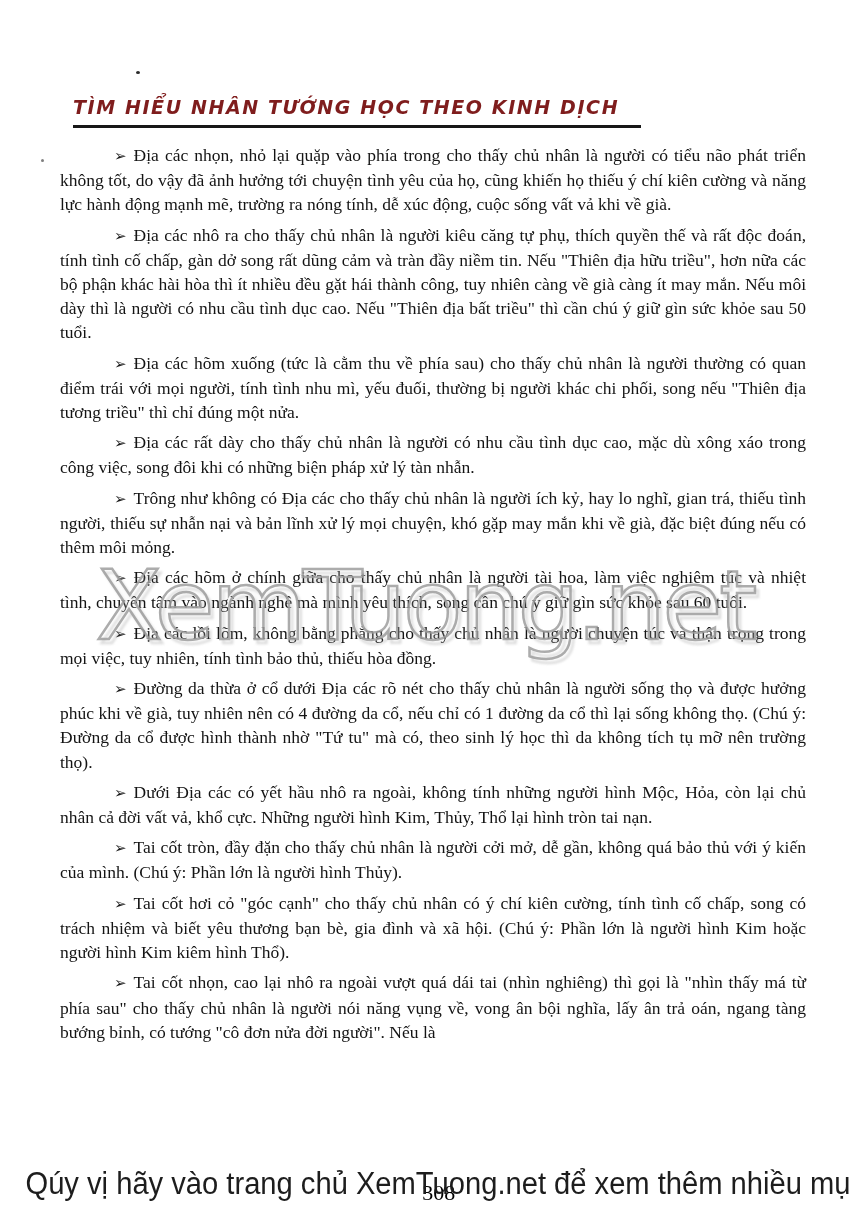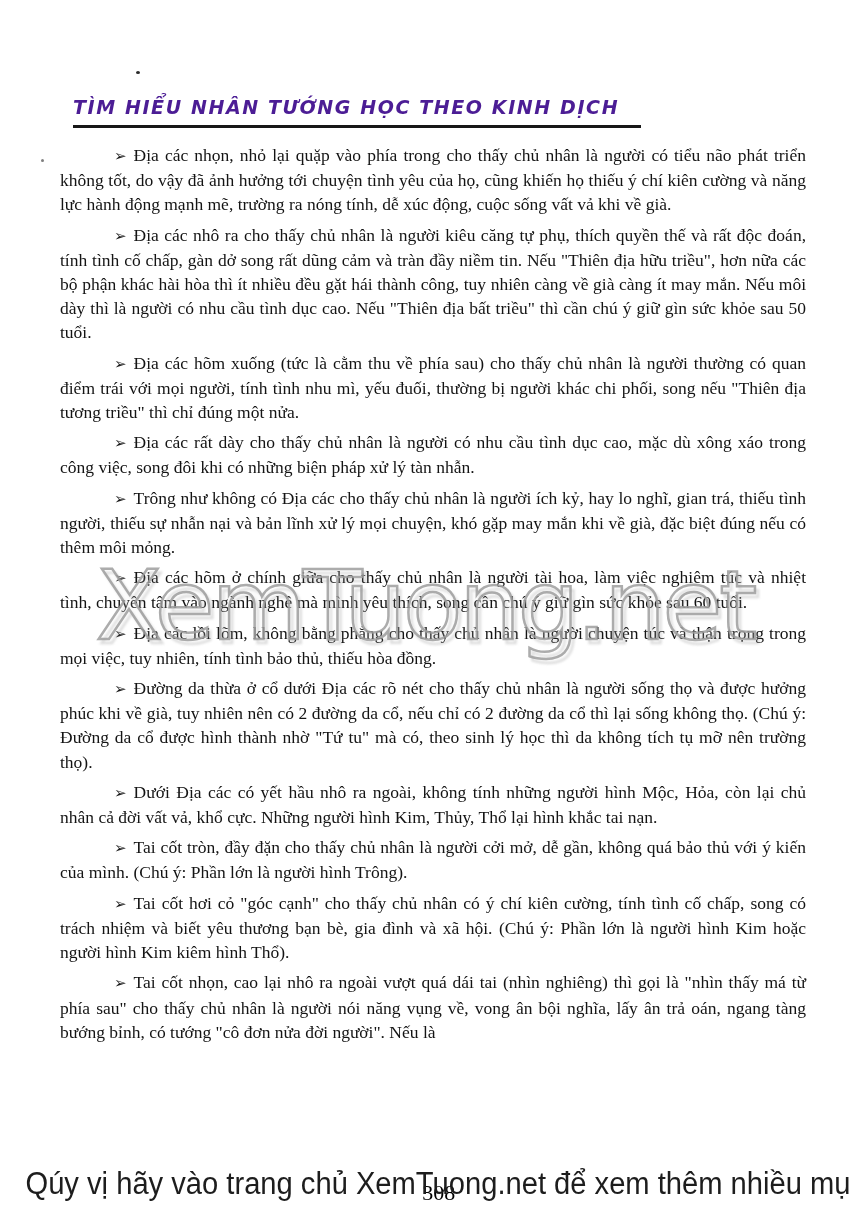--- a/index.html
+++ b/index.html
@@ -30,21 +30,21 @@
     top: 96px;
     z-index: 1;
   }
   .page-title {
     display: inline-block;
     font-family: "DejaVu Sans", sans-serif;
     font-weight: bold;
     font-style: italic;
     font-size: 19px;
     letter-spacing: 1.6px;
-    color: #4c1d95;
+    color: #7f1d1d;
     border-bottom: 3px solid #171717;
     padding: 0 22px 7px 0;
     white-space: nowrap;
   }
 
   .content {
     position: absolute;
     left: 60px;
     top: 143px;
     width: 746px;
@@ -121,23 +121,23 @@
   </div>
 
   <div class="content">
     <p class="para"><span class="bullet">➢</span><span>Địa các nhọn, nhỏ lại quặp vào phía trong cho thấy chủ nhân là người có tiểu não phát triển không tốt, do vậy đã ảnh hưởng tới chuyện tình yêu của họ, cũng khiến họ thiếu ý chí kiên cường và năng lực hành động mạnh mẽ, trường ra nóng tính, dễ xúc động, cuộc sống vất vả khi về già.</span></p>
     <p class="para"><span class="bullet">➢</span><span>Địa các nhô ra cho thấy chủ nhân là người kiêu căng tự phụ, thích quyền thế và rất độc đoán, tính tình cố chấp, gàn dở song rất dũng cảm và tràn đầy niềm tin. Nếu "Thiên địa hữu triều", hơn nữa các bộ phận khác hài hòa thì ít nhiều đều gặt hái thành công, tuy nhiên càng về già càng ít may mắn. Nếu môi dày thì là người có nhu cầu tình dục cao. Nếu "Thiên địa bất triều" thì cần chú ý giữ gìn sức khỏe sau 50 tuổi.</span></p>
     <p class="para"><span class="bullet">➢</span><span>Địa các hõm xuống (tức là cằm thu về phía sau) cho thấy chủ nhân là người thường có quan điểm trái với mọi người, tính tình nhu mì, yếu đuối, thường bị người khác chi phối, song nếu "Thiên địa tương triều" thì chỉ đúng một nửa.</span></p>
     <p class="para"><span class="bullet">➢</span><span>Địa các rất dày cho thấy chủ nhân là người có nhu cầu tình dục cao, mặc dù xông xáo trong công việc, song đôi khi có những biện pháp xử lý tàn nhẫn.</span></p>
     <p class="para"><span class="bullet">➢</span><span>Trông như không có Địa các cho thấy chủ nhân là người ích kỷ, hay lo nghĩ, gian trá, thiếu tình người, thiếu sự nhẫn nại và bản lĩnh xử lý mọi chuyện, khó gặp may mắn khi về già, đặc biệt đúng nếu có thêm môi mỏng.</span></p>
     <p class="para"><span class="bullet">➢</span><span>Địa các hõm ở chính giữa cho thấy chủ nhân là người tài hoa, làm việc nghiêm túc và nhiệt tình, chuyên tâm vào ngành nghề mà mình yêu thích, song cần chú ý giữ gìn sức khỏe sau 60 tuổi.</span></p>
     <p class="para"><span class="bullet">➢</span><span>Địa các lồi lõm, không bằng phẳng cho thấy chủ nhân là người chuyện túc và thận trọng trong mọi việc, tuy nhiên, tính tình bảo thủ, thiếu hòa đồng.</span></p>
-    <p class="para"><span class="bullet">➢</span><span>Đường da thừa ở cổ dưới Địa các rõ nét cho thấy chủ nhân là người sống thọ và được hưởng phúc khi về già, tuy nhiên nên có 2 đường da cổ, nếu chỉ có 2 đường da cổ thì lại sống không thọ. (Chú ý: Đường da cổ được hình thành nhờ "Tứ tu" mà có, theo sinh lý học thì da không tích tụ mỡ nên trường thọ).</span></p>
-    <p class="para"><span class="bullet">➢</span><span>Dưới Địa các có yết hầu nhô ra ngoài, không tính những người hình Mộc, Hỏa, còn lại chủ nhân cả đời vất vả, khổ cực. Những người hình Kim, Thủy, Thổ lại hình khắc tai nạn.</span></p>
-    <p class="para"><span class="bullet">➢</span><span>Tai cốt tròn, đầy đặn cho thấy chủ nhân là người cởi mở, dễ gần, không quá bảo thủ với ý kiến của mình. (Chú ý: Phần lớn là người hình Trông).</span></p>
+    <p class="para"><span class="bullet">➢</span><span>Đường da thừa ở cổ dưới Địa các rõ nét cho thấy chủ nhân là người sống thọ và được hưởng phúc khi về già, tuy nhiên nên có 4 đường da cổ, nếu chỉ có 1 đường da cổ thì lại sống không thọ. (Chú ý: Đường da cổ được hình thành nhờ "Tứ tu" mà có, theo sinh lý học thì da không tích tụ mỡ nên trường thọ).</span></p>
+    <p class="para"><span class="bullet">➢</span><span>Dưới Địa các có yết hầu nhô ra ngoài, không tính những người hình Mộc, Hỏa, còn lại chủ nhân cả đời vất vả, khổ cực. Những người hình Kim, Thủy, Thổ lại hình tròn tai nạn.</span></p>
+    <p class="para"><span class="bullet">➢</span><span>Tai cốt tròn, đầy đặn cho thấy chủ nhân là người cởi mở, dễ gần, không quá bảo thủ với ý kiến của mình. (Chú ý: Phần lớn là người hình Thủy).</span></p>
     <p class="para"><span class="bullet">➢</span><span>Tai cốt hơi cỏ "góc cạnh" cho thấy chủ nhân có ý chí kiên cường, tính tình cố chấp, song có trách nhiệm và biết yêu thương bạn bè, gia đình và xã hội. (Chú ý: Phần lớn là người hình Kim hoặc người hình Kim kiêm hình Thổ).</span></p>
     <p class="para"><span class="bullet">➢</span><span>Tai cốt nhọn, cao lại nhô ra ngoài vượt quá dái tai (nhìn nghiêng) thì gọi là "nhìn thấy má từ phía sau" cho thấy chủ nhân là người nói năng vụng về, vong ân bội nghĩa, lấy ân trả oán, ngang tàng bướng bỉnh, có tướng "cô đơn nửa đời người". Nếu là</span></p>
   </div>
 
   <div class="watermark">XemTuong.net</div>
 
   <div class="page-number">308</div>
 
   <div class="footer-text">Qúy vị hãy vào trang chủ XemTuong.net để xem thêm nhiều mục hay khác</div>
 

